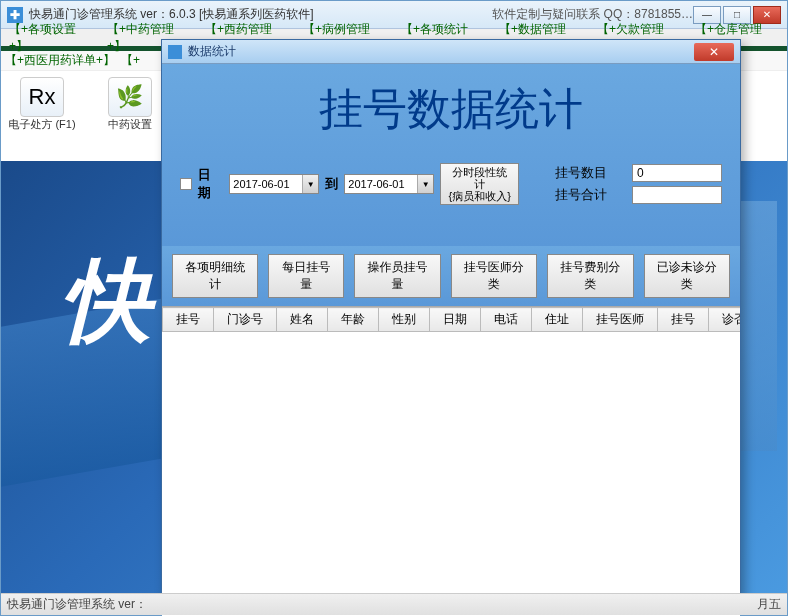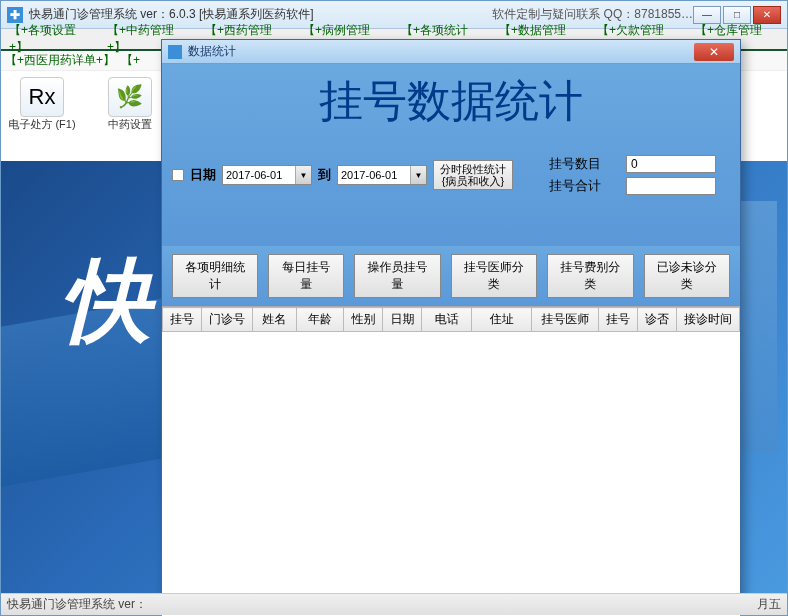--- a/index.html
+++ b/index.html
@@ -9,21 +9,21 @@
 .main-window { width: 788px; height: 616px; border: 1px solid #6a9bc8; background: #fff; position: relative; }
 .titlebar { height: 28px; background: linear-gradient(#eaf3fb, #d6e8f7); display: flex; align-items: center; padding: 0 6px; border-bottom: 1px solid #b0c4de; }
 .titlebar .app-icon { width: 16px; height: 16px; background: #3b8ed8; color: #fff; display: flex; align-items: center; justify-content: center; font-weight: bold; margin-right: 6px; }
 .titlebar .title-text { color: #333; flex: 1; }
 .titlebar .title-extras { color: #555; }
 .win-controls { display: flex; gap: 2px; }
 .win-btn { width: 28px; height: 18px; border: 1px solid #7a9cc0; background: linear-gradient(#f8fbff,#d9e8f5); display: flex; align-items: center; justify-content: center; font-size: 10px; color: #333; }
 .win-btn.close { background: linear-gradient(#e86a5a,#c03a2a); color: #fff; border-color: #a02a1a; }
 
 
-.menubar { height: 22px; background: #f0f0f0; display: flex; align-items: center; padding: 0 4px; gap: 6px; border-bottom: 2px solid #14532d; }
+.menubar { height: 22px; background: #f0f0f0; display: flex; align-items: center; padding: 0 4px; gap: 6px; border-bottom: 5px solid #14532d; }
 .menubar .menu-item { color: #006400; font-size: 12px; padding: 1px 4px; }
 
 
 .submenu { height: 20px; background: #f8f8f8; display: flex; align-items: center; padding: 0 4px; gap: 6px; border-bottom: 1px solid #eee; }
 .submenu .sub-item { color: #006400; font-size: 12px; }
 
 
 .toolbar { height: 90px; background: #fff; display: flex; align-items: flex-start; padding: 6px; gap: 18px; }
 .tool-item { display: flex; flex-direction: column; align-items: center; width: 70px; }
 .tool-icon { width: 44px; height: 40px; border: 1px solid #ccc; border-radius: 4px; background: linear-gradient(#fff,#e8f0f8); display: flex; align-items: center; justify-content: center; font-size: 22px; }
@@ -35,42 +35,42 @@
 .bg-img1 { position: absolute; left: 0; top: 150px; width: 180px; height: 160px; background: linear-gradient(#3a7ac0,#1a5aa0); transform: skewY(-10deg); opacity: 0.7; }
 .bg-img2 { position: absolute; right: 10px; top: 40px; width: 60px; height: 250px; background: linear-gradient(#7ab0e0,#4a8ac8); opacity: 0.5; }
 
 
 .dialog { position: absolute; left: 160px; top: 38px; width: 580px; height: 558px; border: 1px solid #3a6aa0; background: #fff; box-shadow: 4px 4px 10px rgba(0,0,0,0.3); }
 .dialog-titlebar { height: 24px; background: linear-gradient(#cfe5f8,#a8cef0); display: flex; align-items: center; padding: 0 6px; border-bottom: 1px solid #7a9cc0; }
 .dialog-titlebar .d-icon { width: 14px; height: 14px; background: #3b8ed8; margin-right: 6px; }
 .dialog-titlebar .d-title { color: #1a3a6a; flex: 1; }
 .dialog-close { width: 40px; height: 18px; background: linear-gradient(#e86a5a,#c03a2a); color: #fff; display: flex; align-items: center; justify-content: center; font-size: 12px; border-radius: 2px; }
 
-.dialog-body { background: linear-gradient(#6aa8e0,#5a98d8); height: 182px; padding: 0; }
+.dialog-body { background: linear-gradient(#6aa8e0,#5a98d8); height: 182px; padding: 8px; }
 .dialog-heading { color: #003a8a; font-size: 44px; font-family: "SimSun", serif; text-align: center; padding: 8px 0 24px 0; font-weight: normal; }
 .filter-row { display: flex; align-items: center; gap: 6px; padding: 0 10px; }
 .filter-row .cb { width: 12px; height: 12px; background: #fff; border: 1px solid #888; }
 .filter-row .lbl { color: #000; font-weight: bold; font-size: 13px; }
 .date-input { display: flex; align-items: flex-start; background: #fff; border: 1px solid #888; height: 20px; }
 .date-input input { border: none; width: 72px; height: 18px; font-size: 11px; padding: 0 3px; outline: none; }
 .date-dd { width: 16px; height: 18px; background: linear-gradient(#f0f0f0,#d0d0d0); border-left: 1px solid #aaa; display: flex; align-items: center; justify-content: center; font-size: 8px; }
 .btn { background: linear-gradient(#f8f8f8,#e0e0e0); border: 1px solid #888; padding: 3px 8px; font-size: 12px; cursor: pointer; }
 .btn.multi { line-height: 1.1; text-align: center; font-size: 11px; padding: 2px 6px; }
 .stats-right { display: flex; flex-direction: column; gap: 4px; margin-left: 30px; }
 .stat-line { display: flex; align-items: center; gap: 21px; }
 .stat-line .s-lbl { color: #000; font-size: 13px; width: 56px; }
 .stat-line .s-val { background: #fff; border: 1px solid #888; width: 90px; height: 18px; padding: 0 4px; display: flex; align-items: center; }
 
 .button-row { background: linear-gradient(#6aa8e0,#5a98d8); padding: 8px 10px; display: flex; gap: 10px; }
 .button-row .btn { padding: 4px 10px; }
 
 
 .table-area { background: #fff; height: 334px; overflow: auto; border-top: 1px solid #aaa; }
 table { border-collapse: collapse; width: 100%; }
-th { background: linear-gradient(#f8f8f8,#e8e8e8); border: 1px solid #bbb; font-size: 12px; font-weight: normal; padding: 3px 7px; white-space: nowrap; }
+th { background: linear-gradient(#f8f8f8,#e8e8e8); border: 1px solid #bbb; font-size: 12px; font-weight: normal; padding: 3px 13px; white-space: nowrap; }
 
 
 .statusbar { position: absolute; bottom: 0; left: 0; right: 0; height: 22px; background: linear-gradient(#f0f0f0,#e0e0e0); border-top: 1px solid #ccc; display: flex; align-items: center; padding: 0 6px; gap: 32px; color: #444; }
 .statusbar .sb-right { margin-left: auto; }
 </style>
 </head>
 <body>
 
 <div class="main-window">
 

